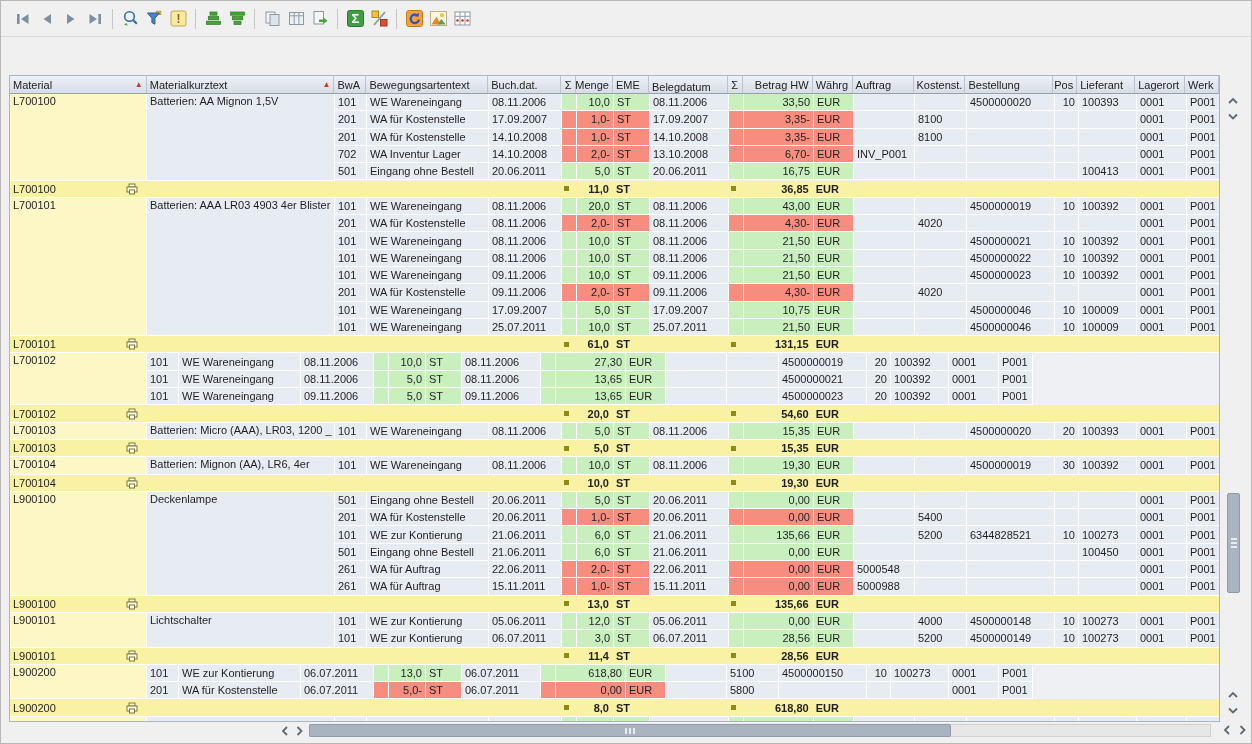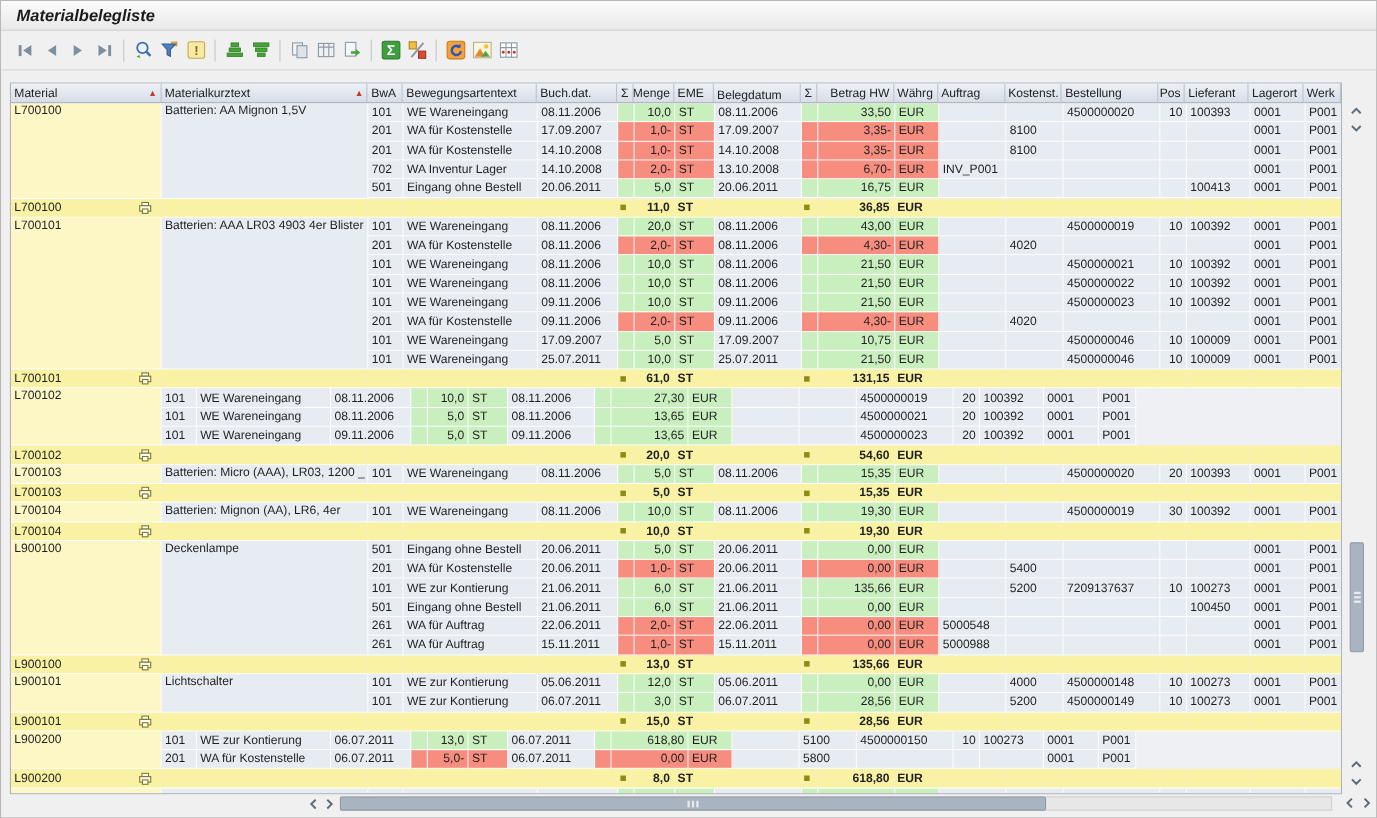--- a/index.html
+++ b/index.html
@@ -46,23 +46,20 @@
   .htrack{position:absolute;left:38px;top:1px;width:902px;height:13px;background:#e7e7e7;border:1px solid #d0d0d0;cursor:pointer}
   .hthumb{position:absolute;left:38px;top:1px;width:642px;height:13px;background:#a9b4c0;border:1px solid #909ba7;
           border-radius:2px;display:flex;align-items:center;justify-content:center;gap:2px;cursor:pointer}
   .corner{position:absolute;left:1218px;top:722px;display:flex;gap:2px}
   .corner .sbtn{position:static}
 </style>
 </head>
 <body>
 
 <div class="app">
-  <div class="titlebar">
-    <span class="title">Materialbelegliste</span>
-  </div>
   <div class="toolbar">
       <span class="tb-icon">
         <svg width="16" height="16" viewBox="0 0 16 16">
           <g fill="#7e8f9f">
             <rect x="2" y="3" width="2.6" height="10"></rect>
             <path d="M13.5 3L6 8l7.5 5z"></path>
           </g>
         </svg>
       </span>
       <span class="tb-icon">
@@ -860,21 +857,21 @@
               <div class="cell plain" style="width: 73px;">21.06.2011</div>
               <div class="cell pos" style="width: 15px;"></div>
               <div class="cell pos r" style="width: 37px;">6,0</div>
               <div class="cell pos" style="width: 36px;">ST</div>
               <div class="cell plain" style="width: 79px;">21.06.2011</div>
               <div class="cell pos" style="width: 15px;"></div>
               <div class="cell pos r" style="width: 70px;">135,66</div>
               <div class="cell pos" style="width: 40px;">EUR</div>
               <div class="cell plain" style="width: 61px;"></div>
               <div class="cell plain" style="width: 52px;">5200</div>
-              <div class="cell plain" style="width: 88px;">7209137637</div>
+              <div class="cell plain" style="width: 88px;">6344828521</div>
               <div class="cell plain r" style="width: 24px;">10</div>
               <div class="cell plain" style="width: 58px;">100273</div>
               <div class="cell plain" style="width: 50px;">0001</div>
               <div class="cell plain" style="width: 34px;">P001</div>
             </div>
             <div class="row">
               <div class="cell plain" style="width: 32px;">501</div>
               <div class="cell plain" style="width: 122px;">Eingang ohne Bestell</div>
               <div class="cell plain" style="width: 73px;">21.06.2011</div>
               <div class="cell pos" style="width: 15px;"></div>
@@ -1027,21 +1024,21 @@
               </svg>
             </span>
           </div>
           <div class="cell " style="width: 188px;"></div>
           <div class="cell " style="width: 32px;"></div>
           <div class="cell " style="width: 122px;"></div>
           <div class="cell " style="width: 73px;"></div>
           <div class="cell " style="width: 15px;">
             <span class="bullet"></span>
           </div>
-          <div class="cell r b" style="width: 37px;">15,0</div>
+          <div class="cell r b" style="width: 37px;">11,4</div>
           <div class="cell b" style="width: 36px;">ST</div>
           <div class="cell " style="width: 79px;"></div>
           <div class="cell " style="width: 15px;">
             <span class="bullet"></span>
           </div>
           <div class="cell r b" style="width: 70px;">28,56</div>
           <div class="cell b" style="width: 40px;">EUR</div>
           <div class="cell " style="width: 61px;"></div>
           <div class="cell " style="width: 52px;"></div>
           <div class="cell " style="width: 88px;"></div>

